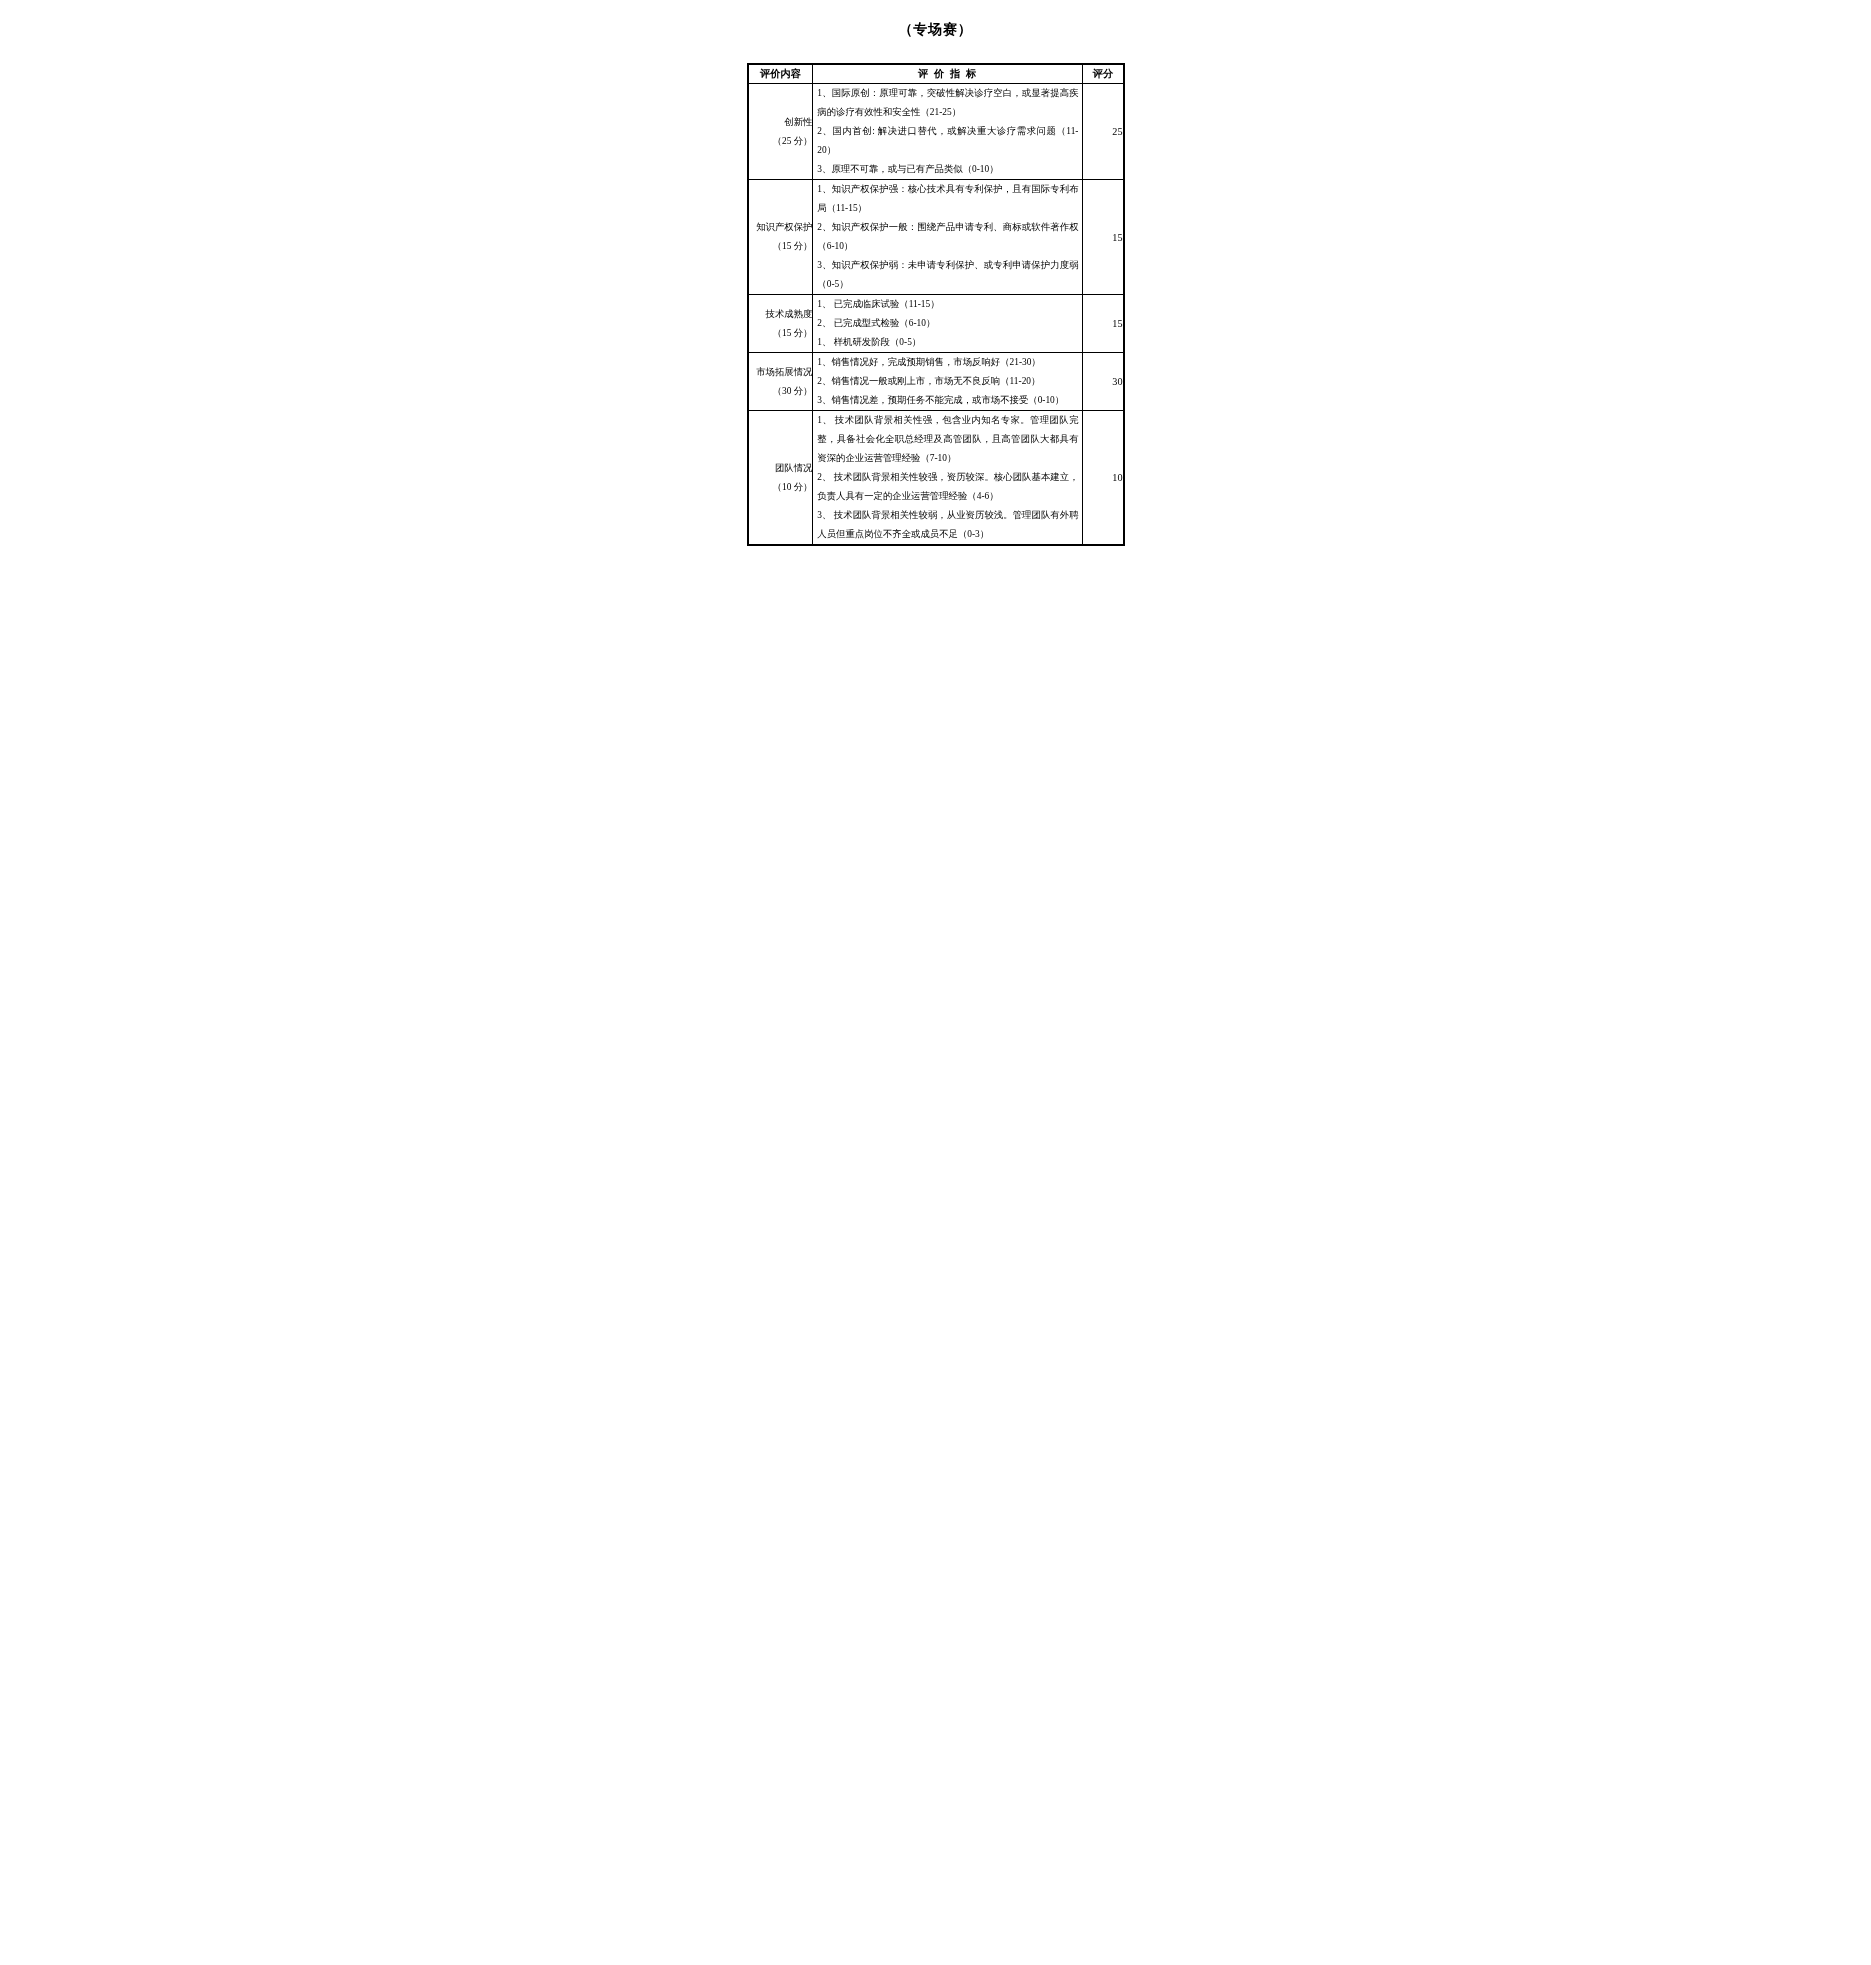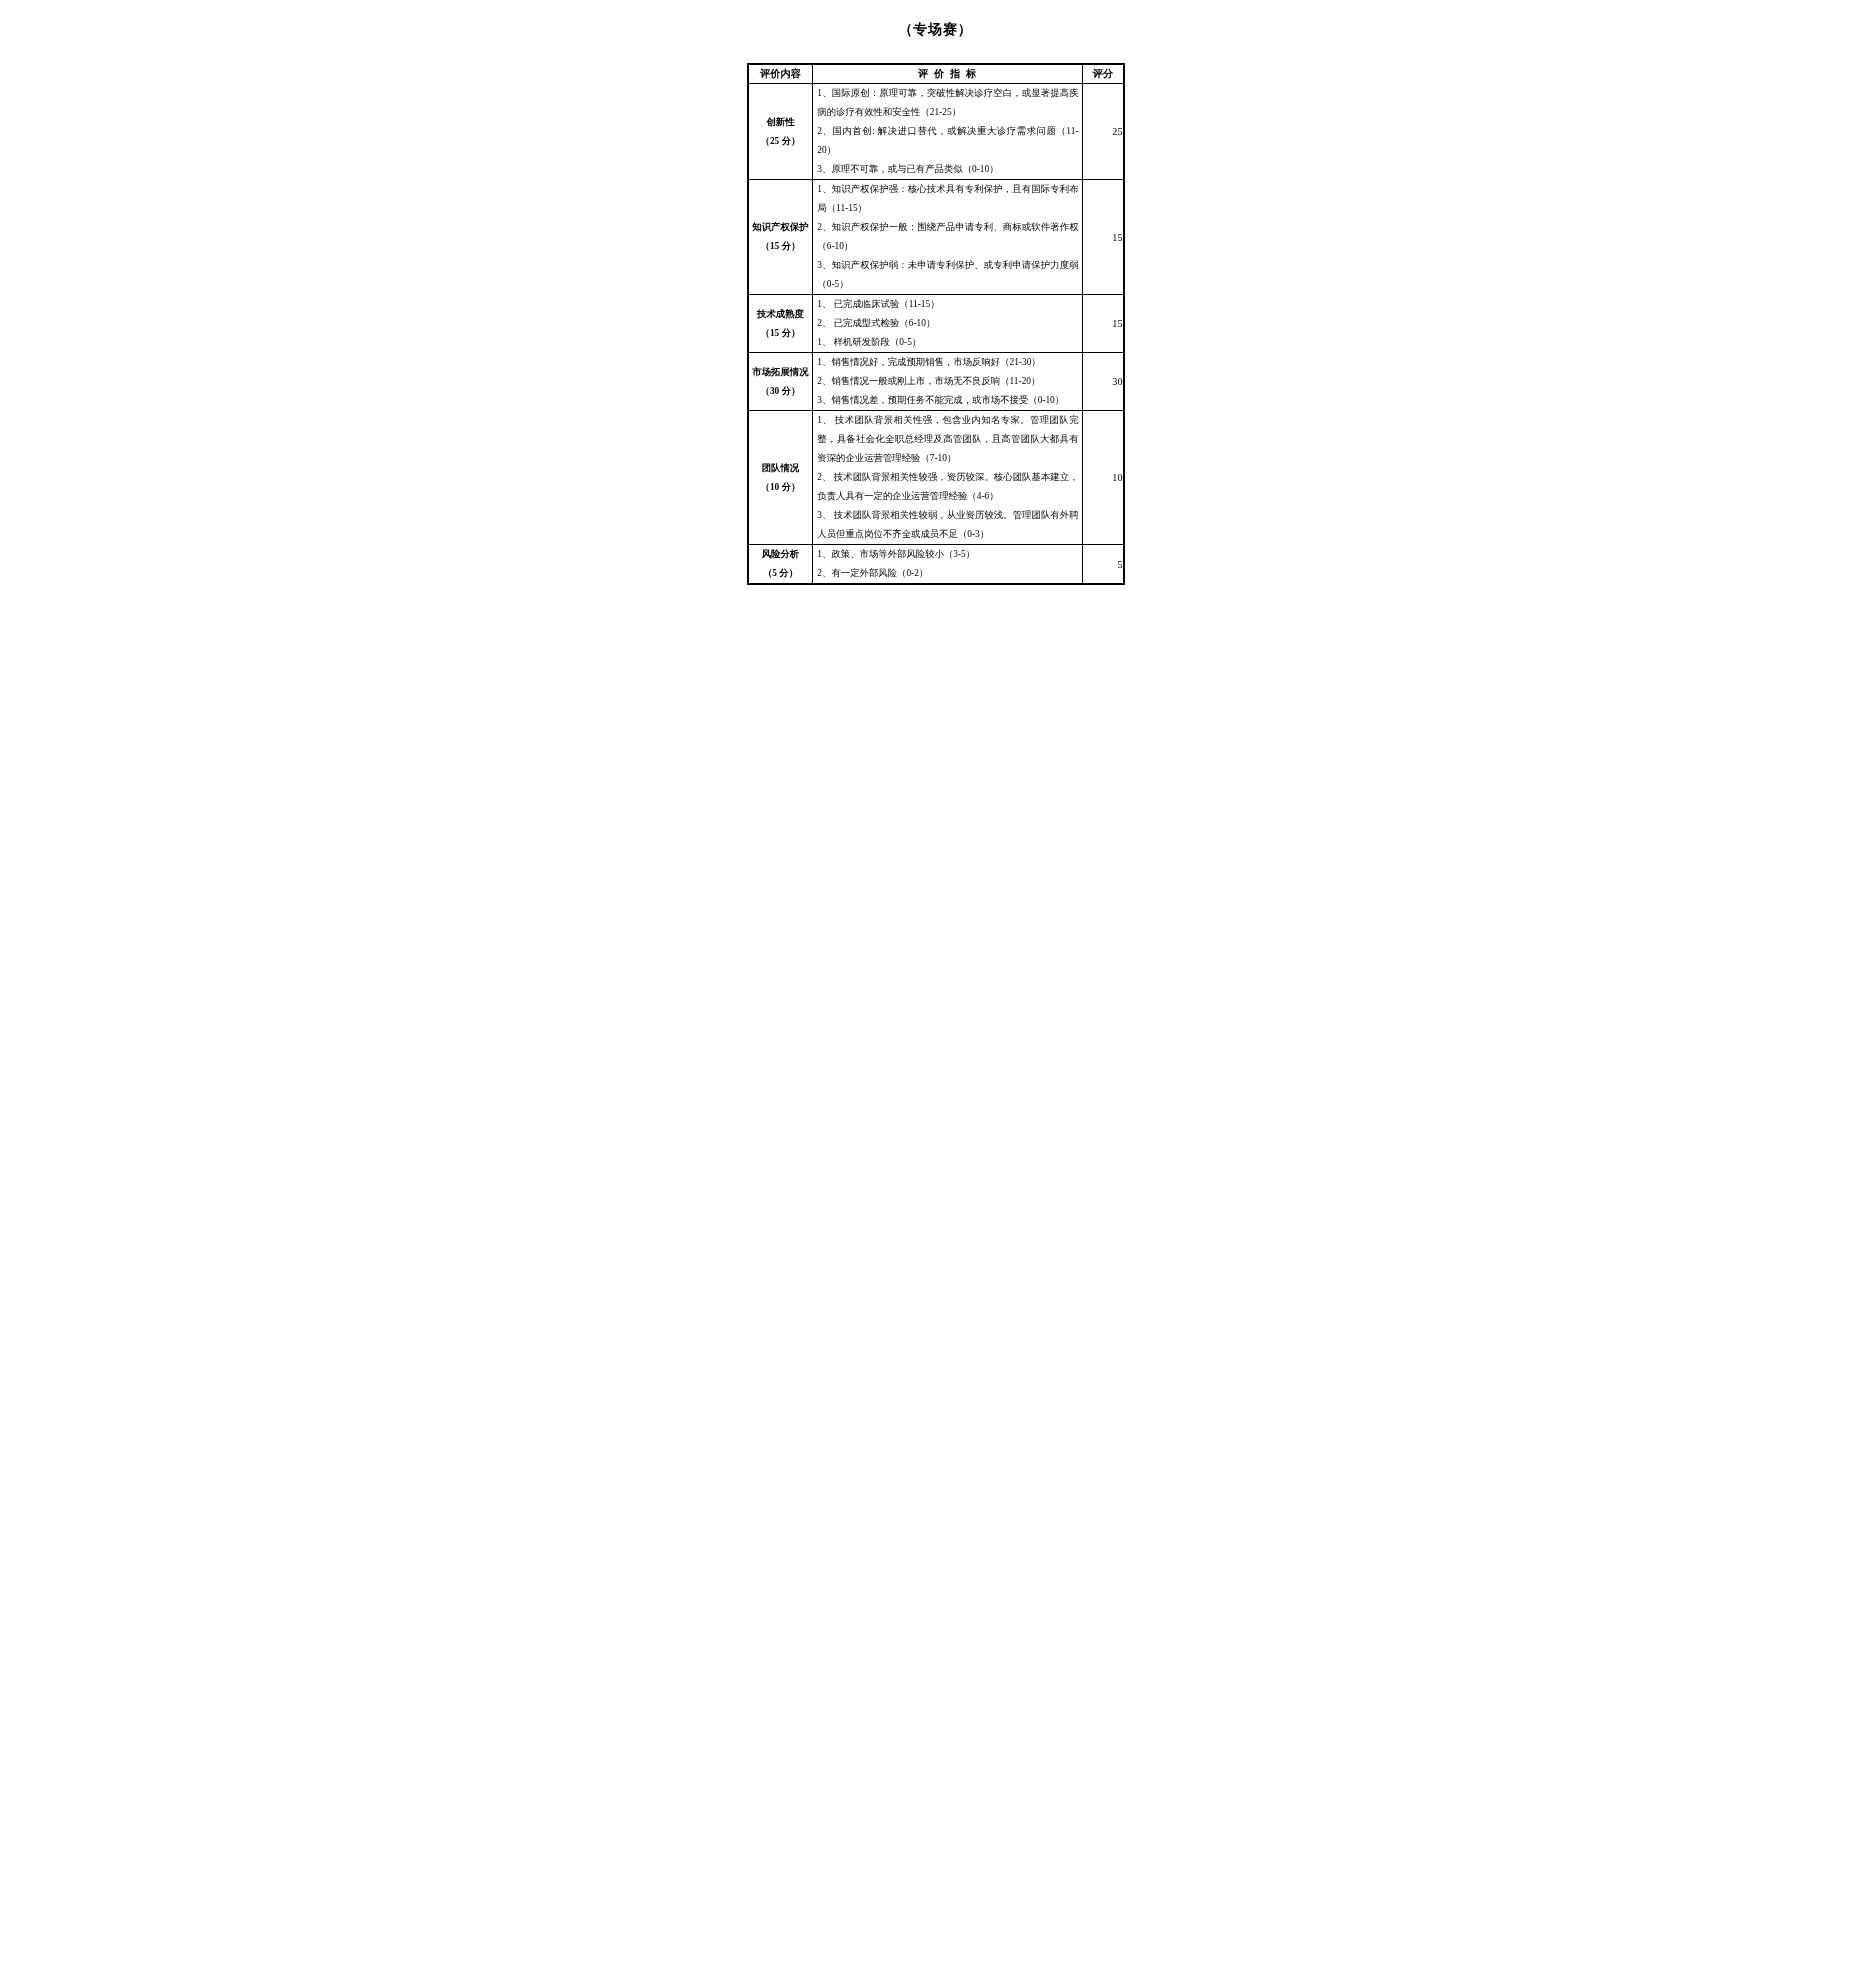--- a/index.html
+++ b/index.html
@@ -52,24 +52,23 @@
   .score-table col.c2 { width: 71.8%; }
   .score-table col.c3 { width: 10.8%; }
   .score-table th {
     height: 18px;
     font-size: 10.2px;
     font-weight: bold;
     text-align: center;
   }
   th.indicator-head { letter-spacing: 1.6px; }
   td.content-cell {
-    text-align: center;
+    text-align: right;
     font-size: 9.4px;
     line-height: 19px;
-    font-weight: bold;
   }
   td.indicator-cell {
     padding: 0 3.9px;
     font-size: 9.4px;
     line-height: 19px;
     text-align: justify;
   }
   td.indicator-cell p {
     margin: 0;
   }
@@ -152,28 +151,17 @@
           <div>团队情况</div>
           <div>（10 分）</div>
         </td>
         <td class="indicator-cell">
           <p>1、 技术团队背景相关性强，包含业内知名专家。管理团队完整，具备社会化全职总经理及高管团队，且高管团队大都具有资深的企业运营管理经验（7-10）</p>
           <p>2、 技术团队背景相关性较强，资历较深。核心团队基本建立，负责人具有一定的企业运营管理经验（4-6）</p>
           <p>3、 技术团队背景相关性较弱，从业资历较浅。管理团队有外聘人员但重点岗位不齐全或成员不足（0-3）</p>
         </td>
         <td class="score-cell">10</td>
       </tr>
-      <tr>
-        <td class="content-cell">
-          <div>风险分析</div>
-          <div>（5 分）</div>
-        </td>
-        <td class="indicator-cell">
-          <p>1、政策、市场等外部风险较小（3-5）</p>
-          <p>2、有一定外部风险（0-2）</p>
-        </td>
-        <td class="score-cell">5</td>
-      </tr>
     </tbody>
   </table>
 
 </div>
 
 
 </body></html>

